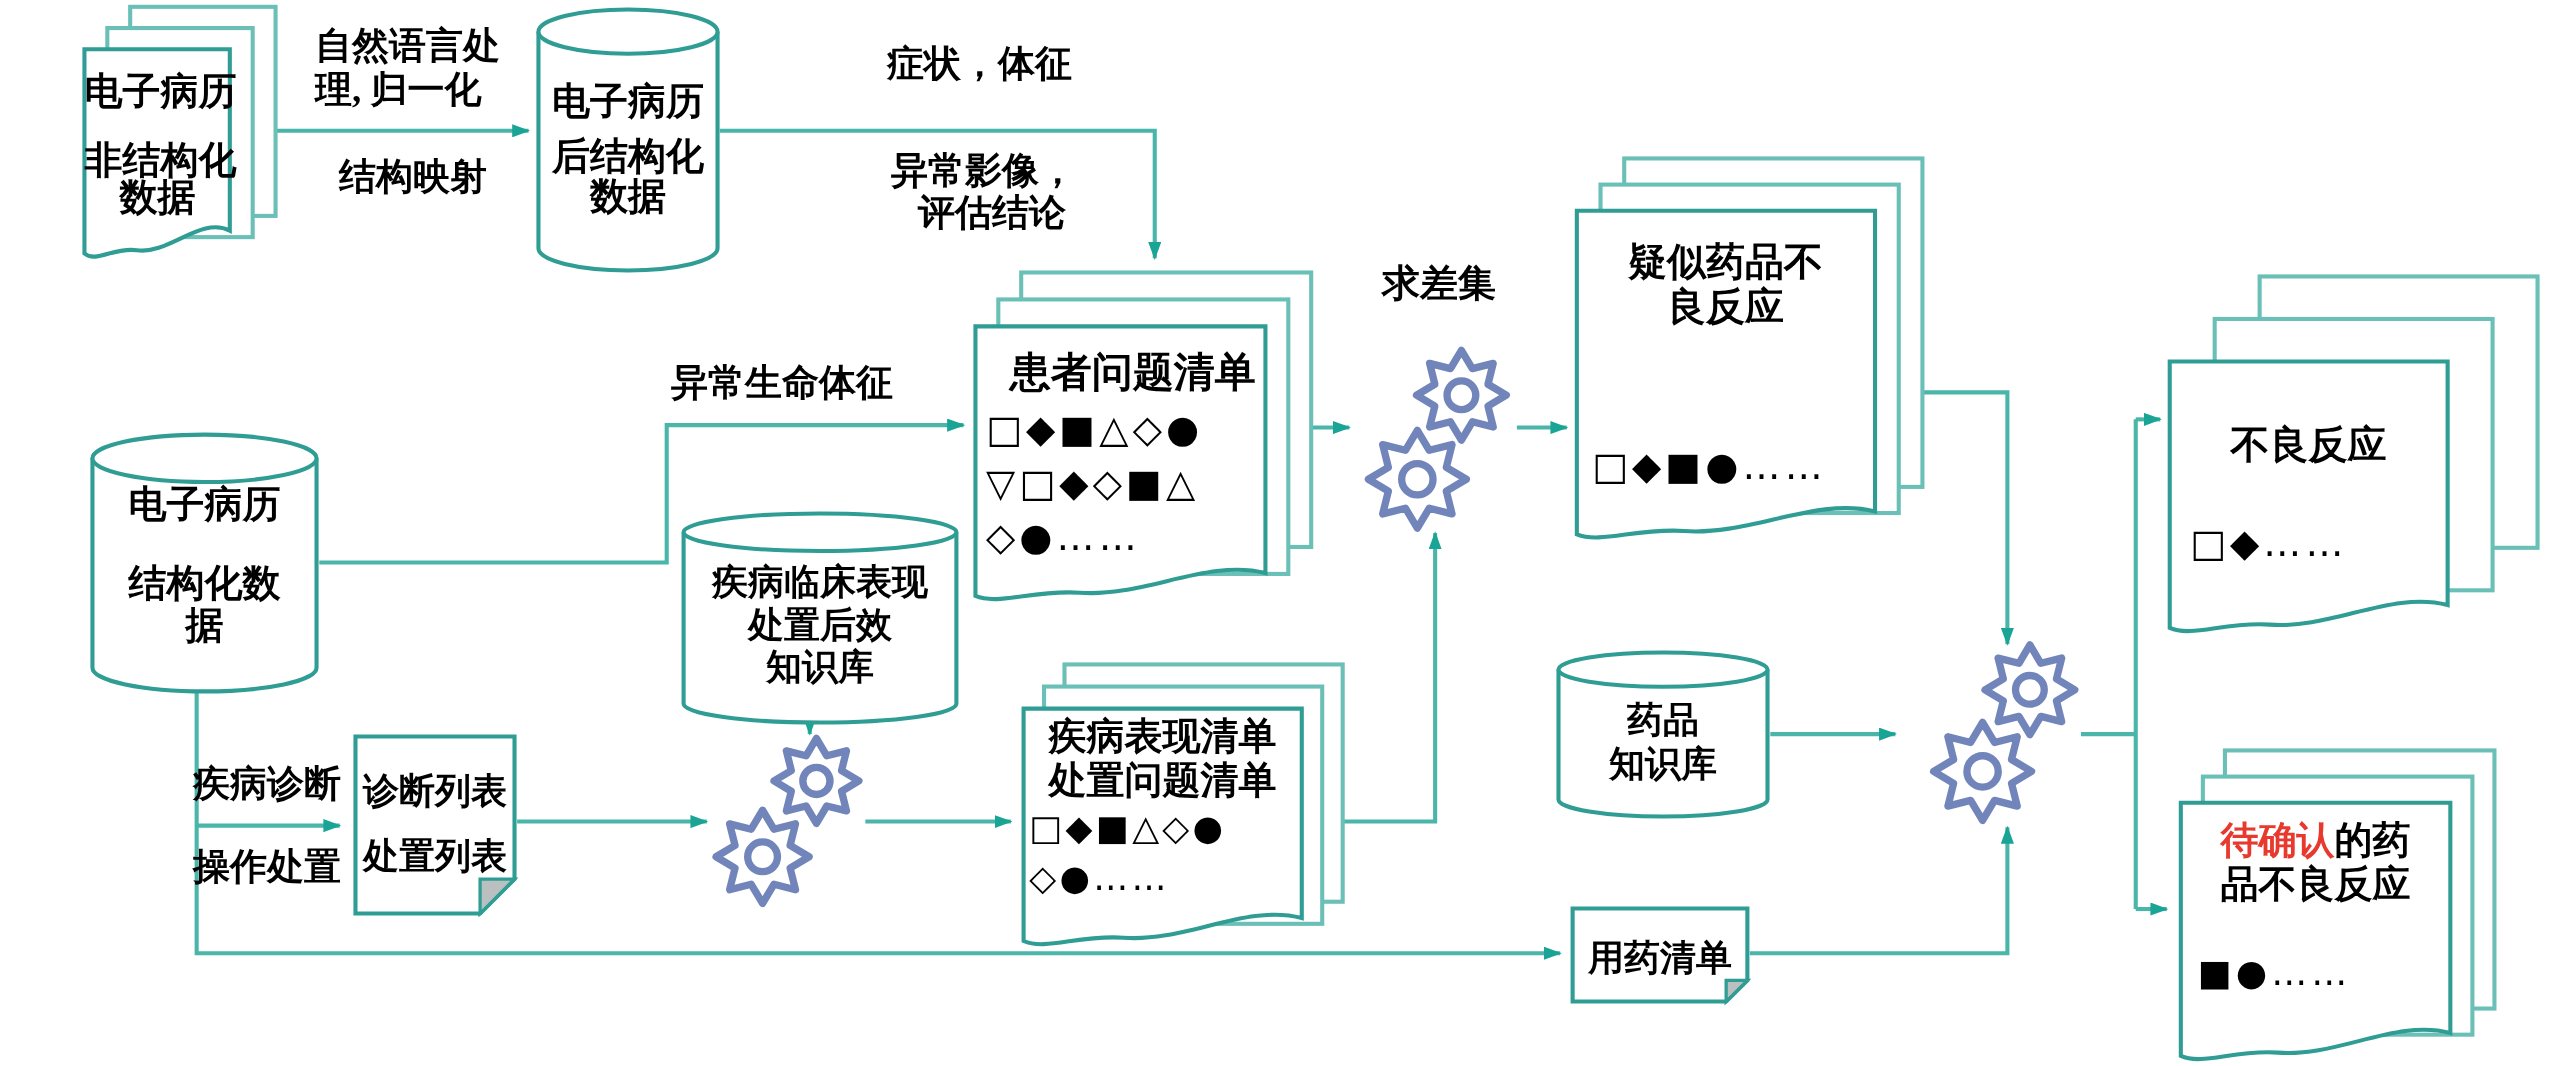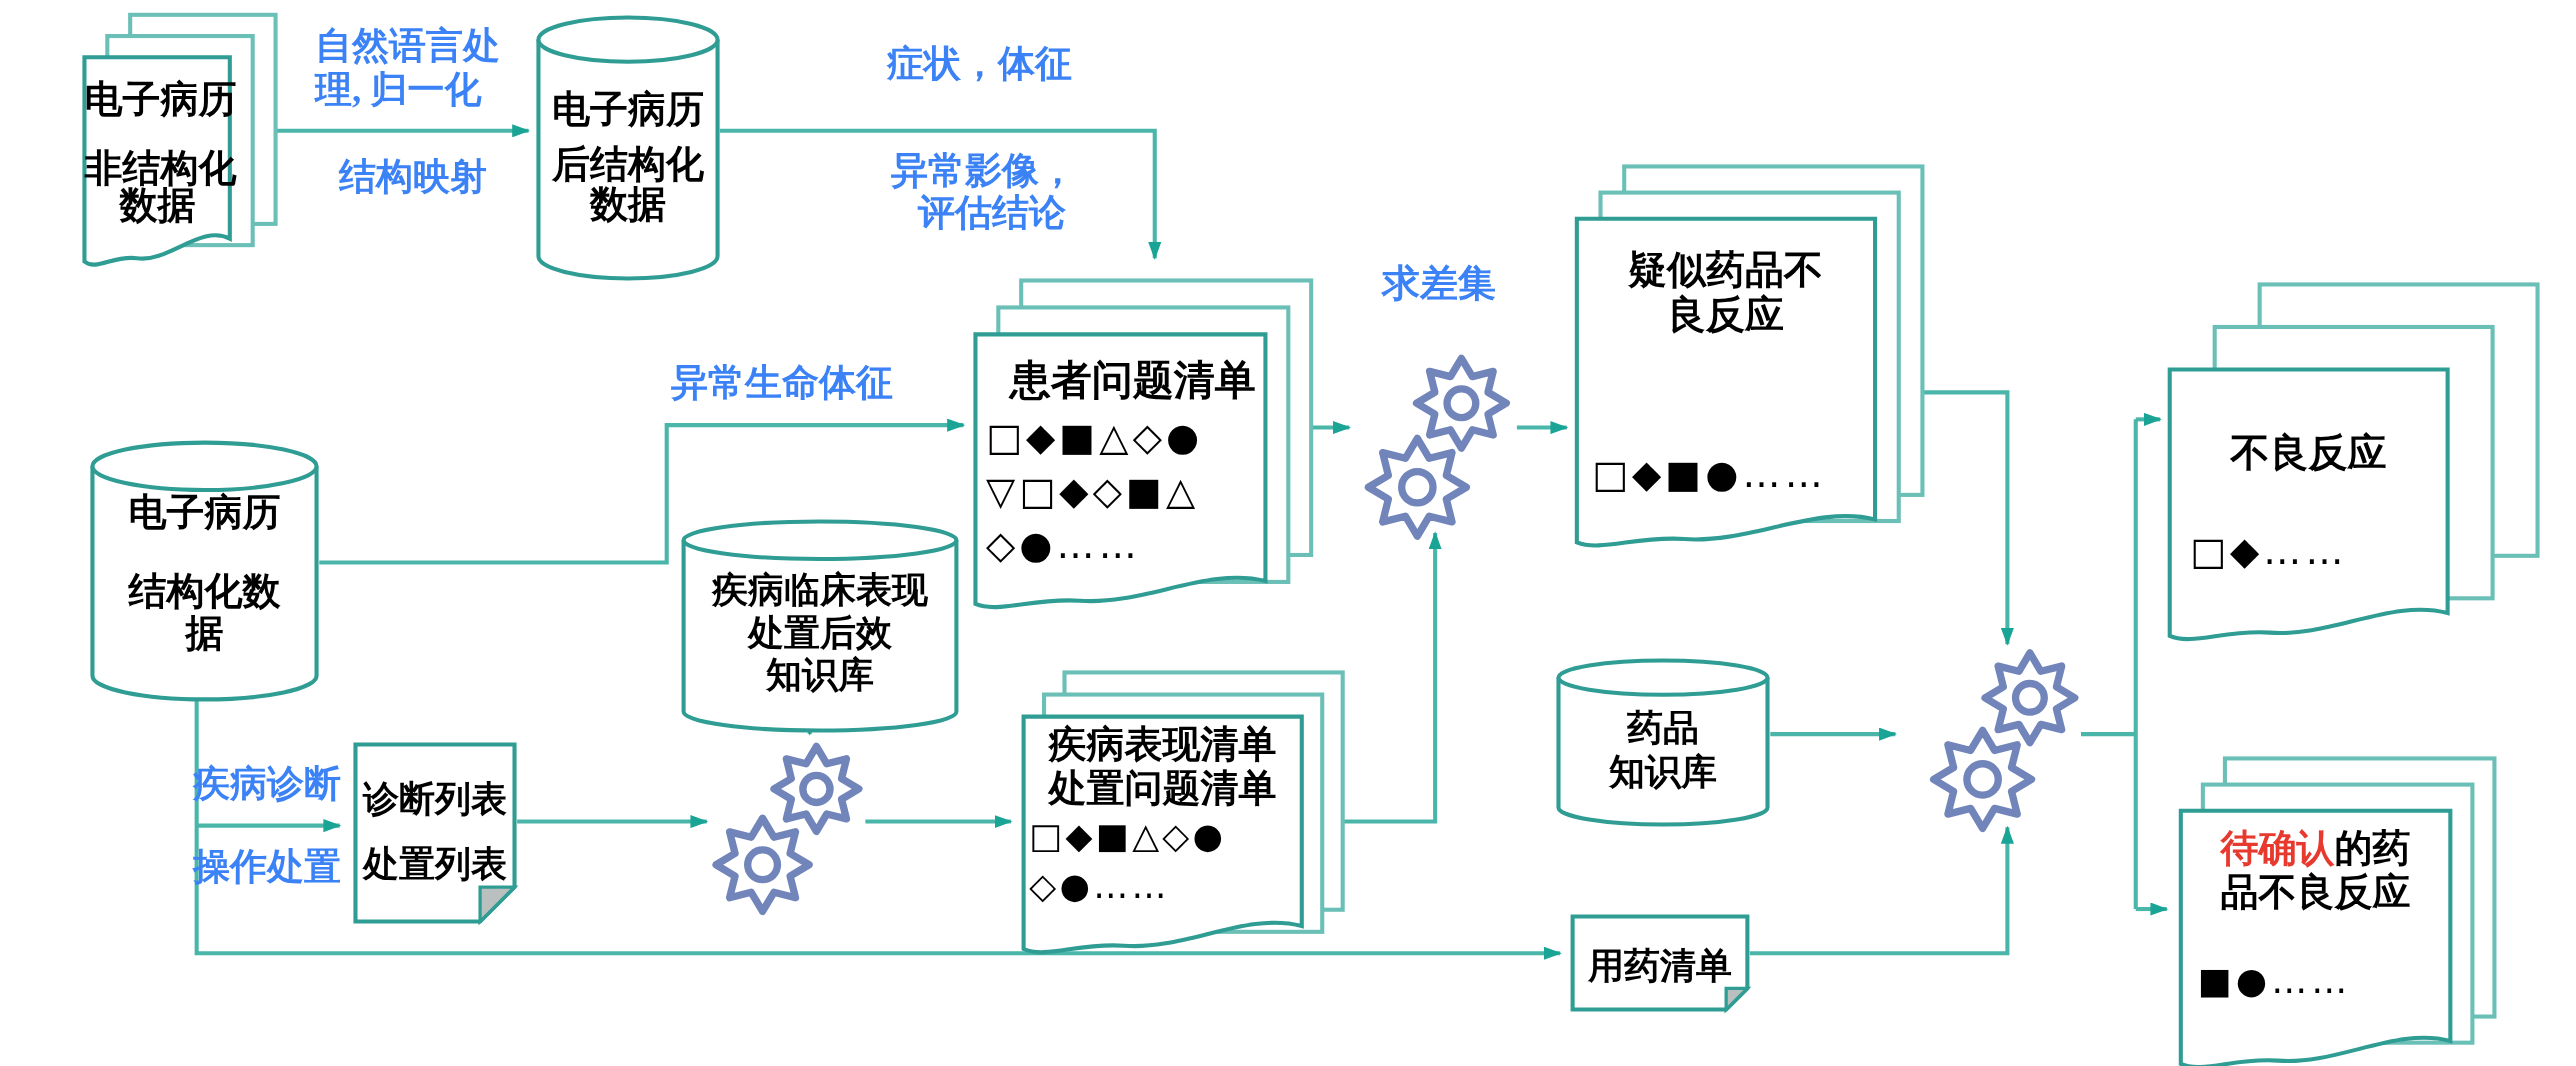--- a/index.html
+++ b/index.html
@@ -1,25 +1,25 @@
 <!DOCTYPE html>
 <html style="font-size:13px"><head>
 <meta charset="utf-8">
 <style>
   html,body{margin:0;padding:0;background:#ffffff;}
   #canvas{position:relative;width:2576px;height:1066px;overflow:hidden;
           font-family:"Liberation Serif","DejaVu Serif",serif;}
   #wires{position:absolute;left:0;top:0;}
-  .node{position:absolute;margin-top:8px;}
+  .node{position:absolute;}
   .node svg{position:absolute;left:0;top:0;overflow:visible;}
   .t{position:absolute;font-weight:bold;color:#000;white-space:pre;}
   .tc{text-align:center;}
   .sym{font-family:"DejaVu Sans","Liberation Sans",sans-serif;font-weight:normal;}
   .red{color:#E8392E;}
-  .lbl{position:absolute;font-weight:bold;color:#3b82f6;white-space:pre;}
+  .lbl{position:absolute;font-weight:bold;color:#000000;white-space:pre;}
 </style>
 </head>
 <body>
 <div id="canvas">
 
 <svg id="wires" width="2576" height="1066" viewBox="0 0 3150 1304">
   <defs>
     <marker id="ah" markerUnits="userSpaceOnUse" markerWidth="22" markerHeight="16" refX="20" refY="8" orient="auto">
       <path d="M0,0 L22,8 L0,16 Z" fill="#1AA496"></path>
     </marker>

